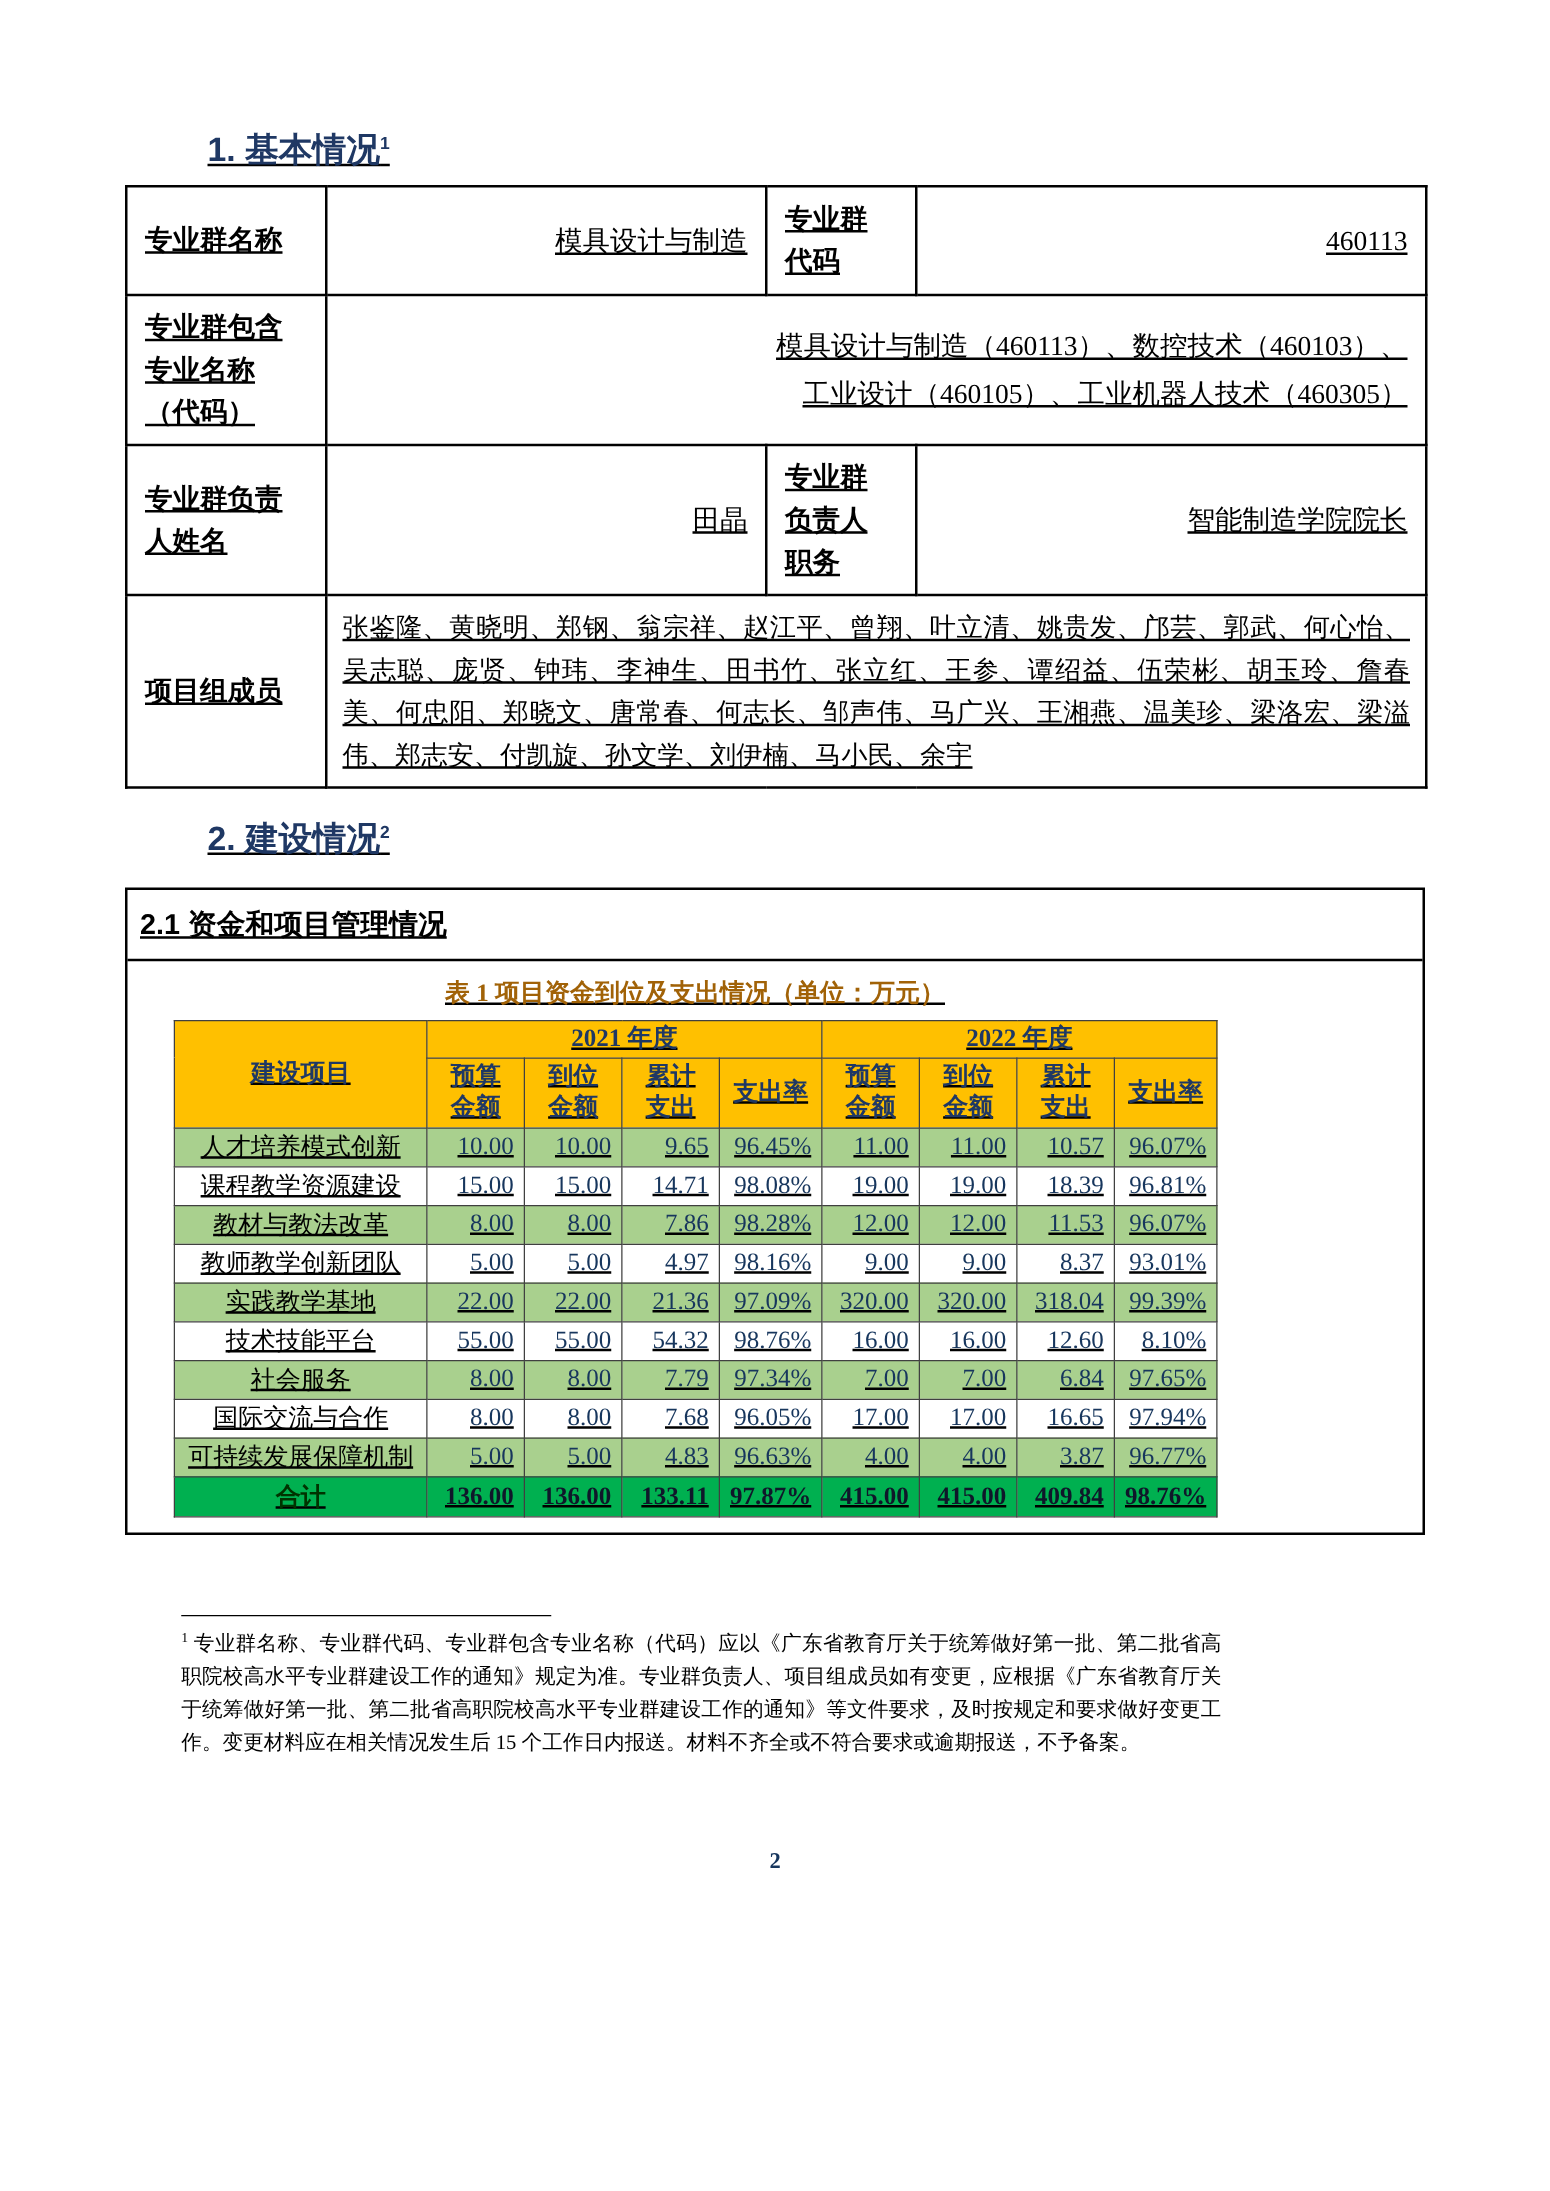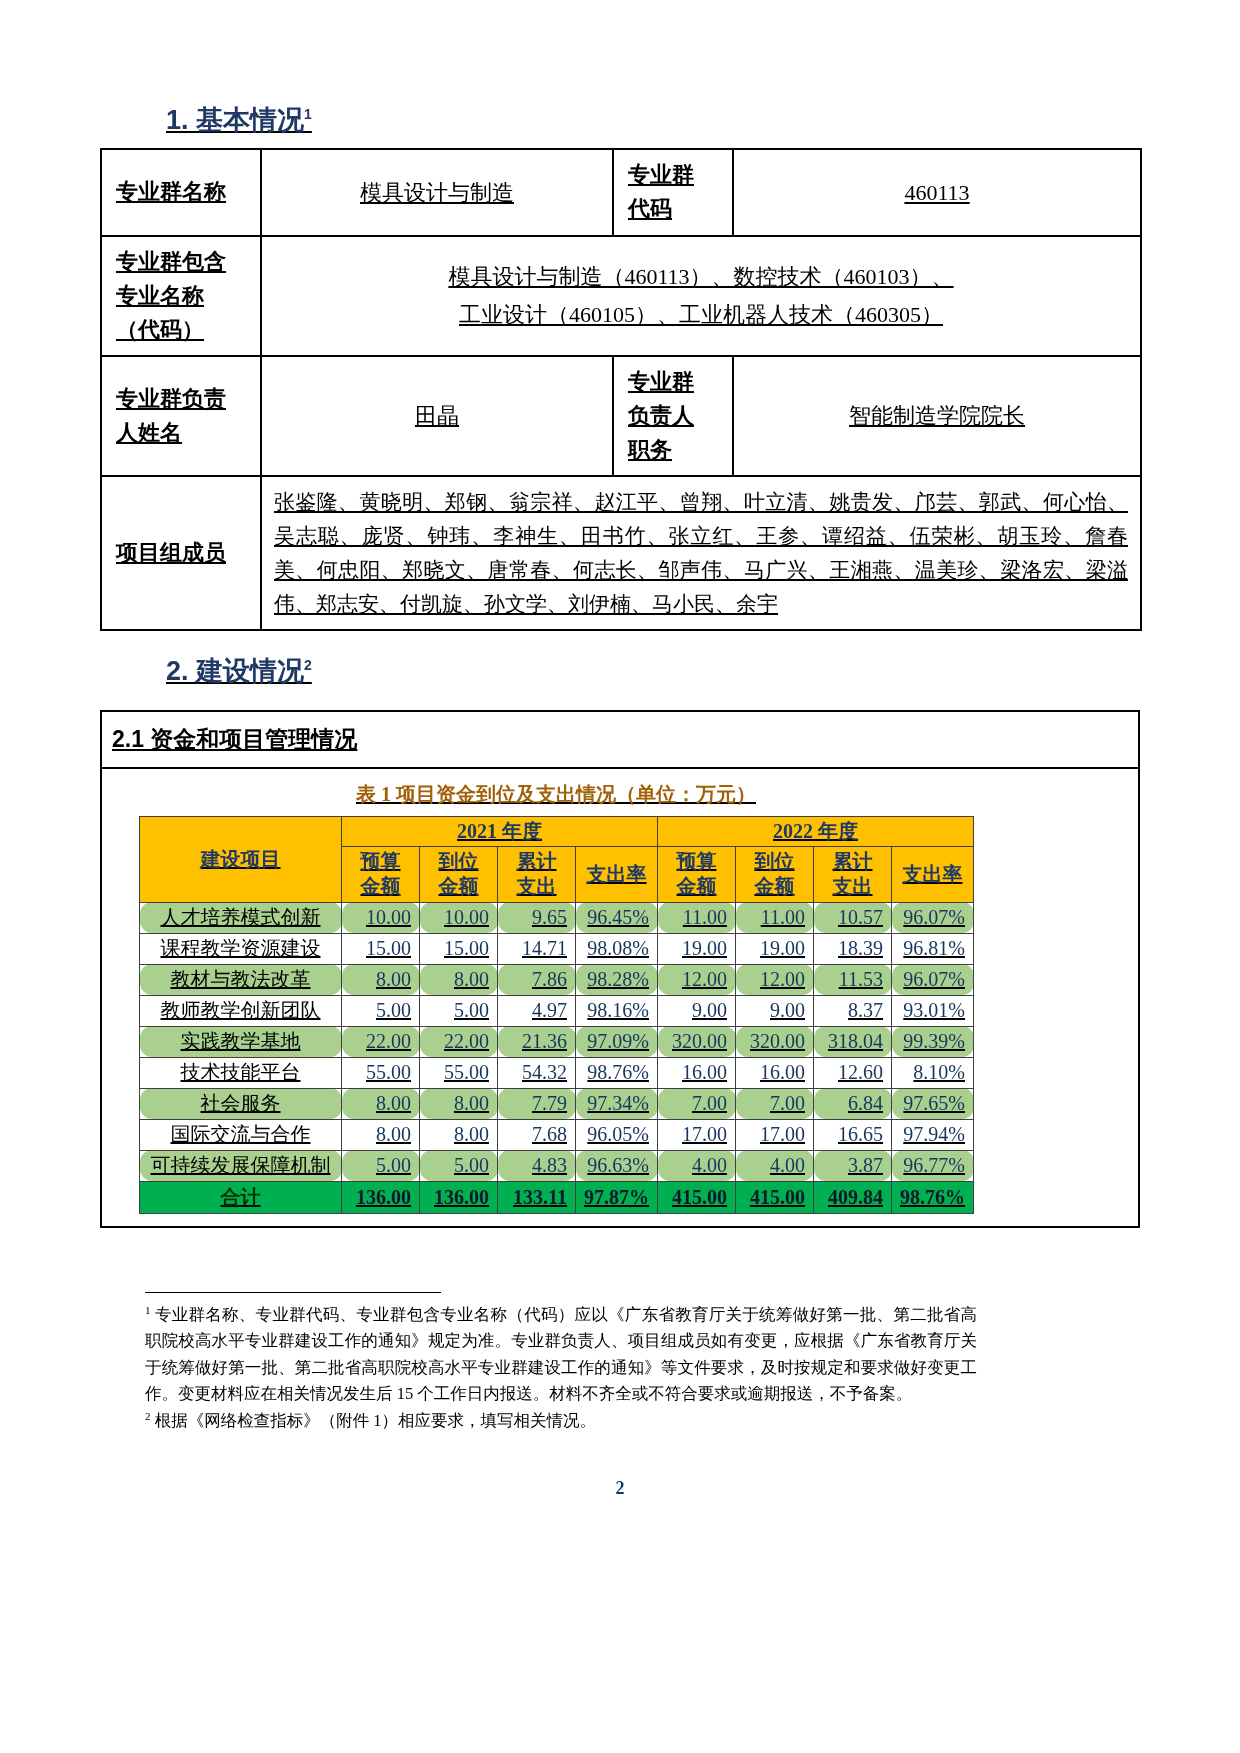--- a/index.html
+++ b/index.html
@@ -43,21 +43,21 @@
     font-size: 22px;
     padding: 8px 14px;
   }
   table.basic-table td.label {
     font-weight: bold;
     white-space: pre-line;
     text-align: left;
     line-height: 1.55;
   }
   table.basic-table td.value {
-    text-align: center;
+    text-align: right;
     white-space: pre-line;
     line-height: 1.7;
   }
   table.basic-table td.members-value {
     text-align: justify;
     font-size: 21px;
     line-height: 1.62;
     padding: 8px 12px;
   }
   
@@ -106,21 +106,21 @@
     font-size: 20px;
     white-space: pre-line;
     text-align: center;
     line-height: 1.25;
   }
   table.fund-table tr.year-row th { height: 30px; }
   table.fund-table tr.sub-row th { height: 56px; }
   table.fund-table td { font-size: 20px; height: 31px; }
   table.fund-table td.cat { text-align: center; color: #000; }
   table.fund-table td.num { text-align: right; padding-right: 8px; color: #17365D; }
-  table.fund-table tr.stripe td { background: var(--stripe-bg, #A9D08E); border-radius: 12px; }
+  table.fund-table tr.stripe td { background: var(--stripe-bg, #A9D08E); }
   table.fund-table tr.total td {
     background: var(--total-bg, #00B050);
     font-weight: bold;
     height: 32px;
     color: #003300;
   }
   table.fund-table tr.total td.num { color: #0f172a; }
   
   .footnotes {
     position: absolute;
@@ -357,18 +357,17 @@
               </tr>
             </tbody>
         </table>
       </div>
     </div>
   </div>
 
   <div class="footnotes">
     <div class="fn-separator"></div>
     <p class="fn"><sup>1</sup> <span>专业群名称、专业群代码、专业群包含专业名称（代码）应以《广东省教育厅关于统筹做好第一批、第二批省高职院校高水平专业群建设工作的通知》规定为准。专业群负责人、项目组成员如有变更，应根据《广东省教育厅关于统筹做好第一批、第二批省高职院校高水平专业群建设工作的通知》等文件要求，及时按规定和要求做好变更工作。变更材料应在相关情况发生后 15 个工作日内报送。材料不齐全或不符合要求或逾期报送，不予备案。</span></p>
-    <p class="fn"><sup>2</sup> <span>根据《网络检查指标》（附件 1）相应要求，填写相关情况。</span></p>
   </div>
 
   <div class="page-number">2</div>
 
 </div>
 
 </body></html>

